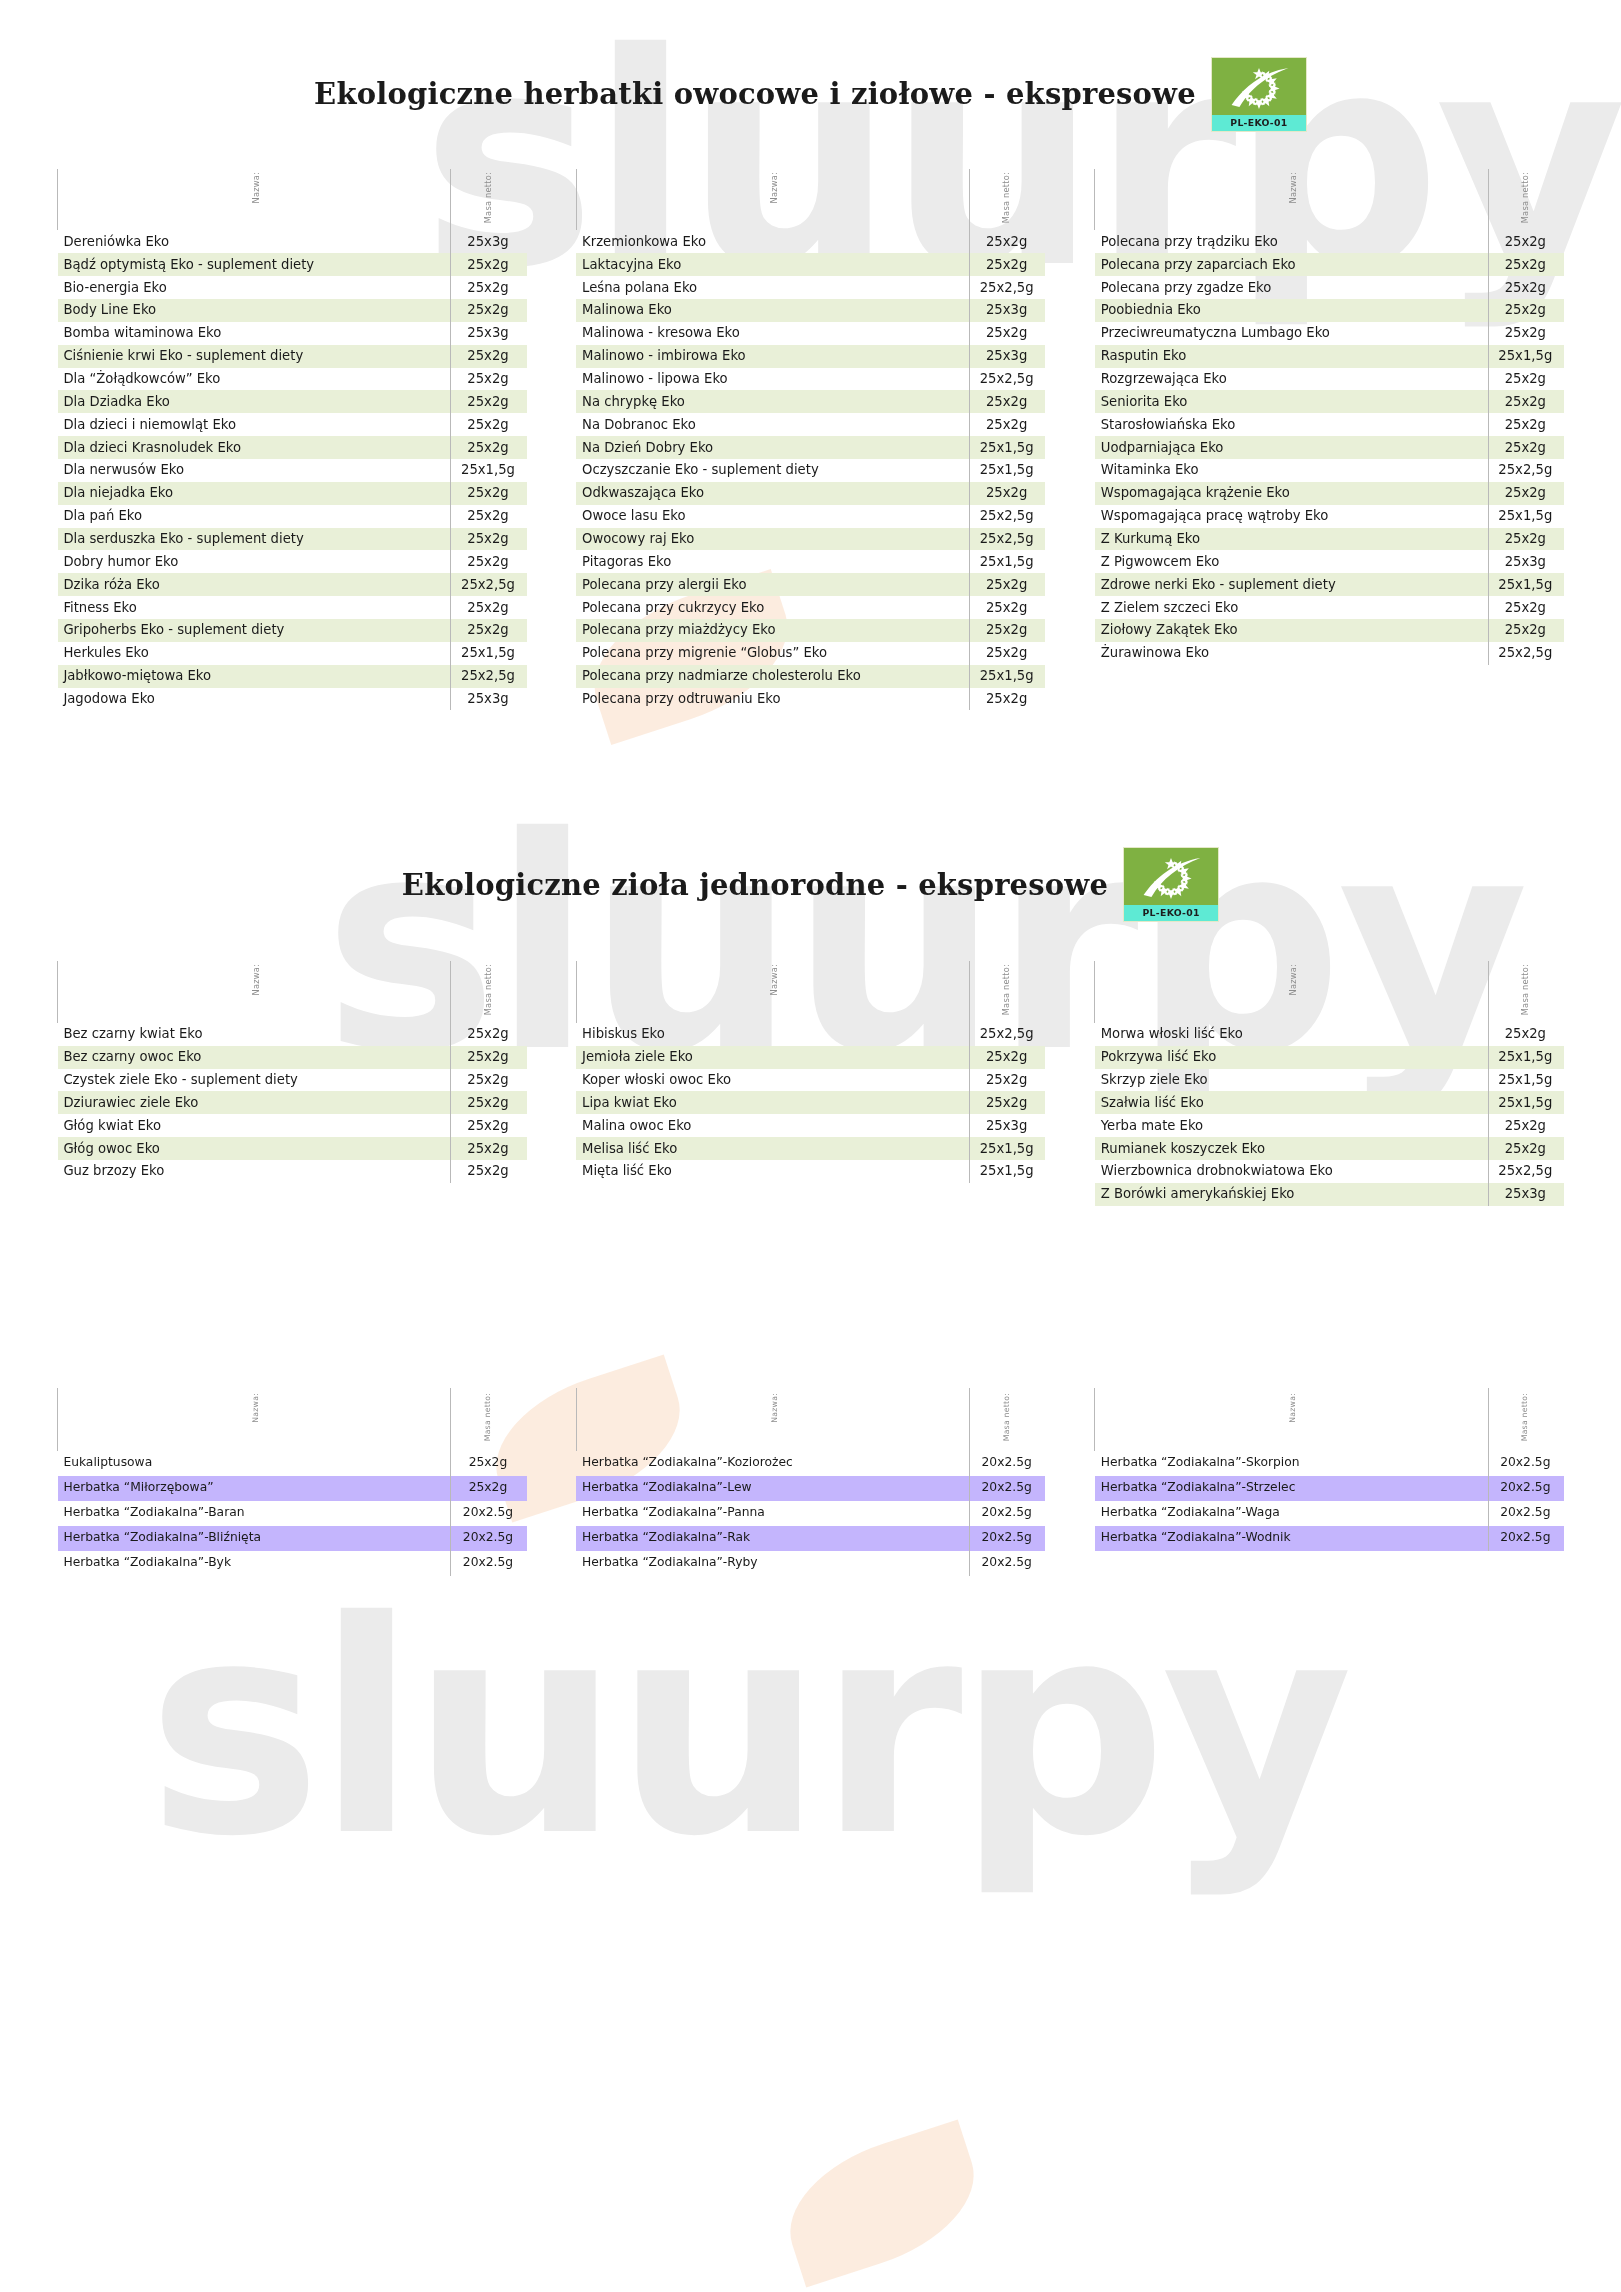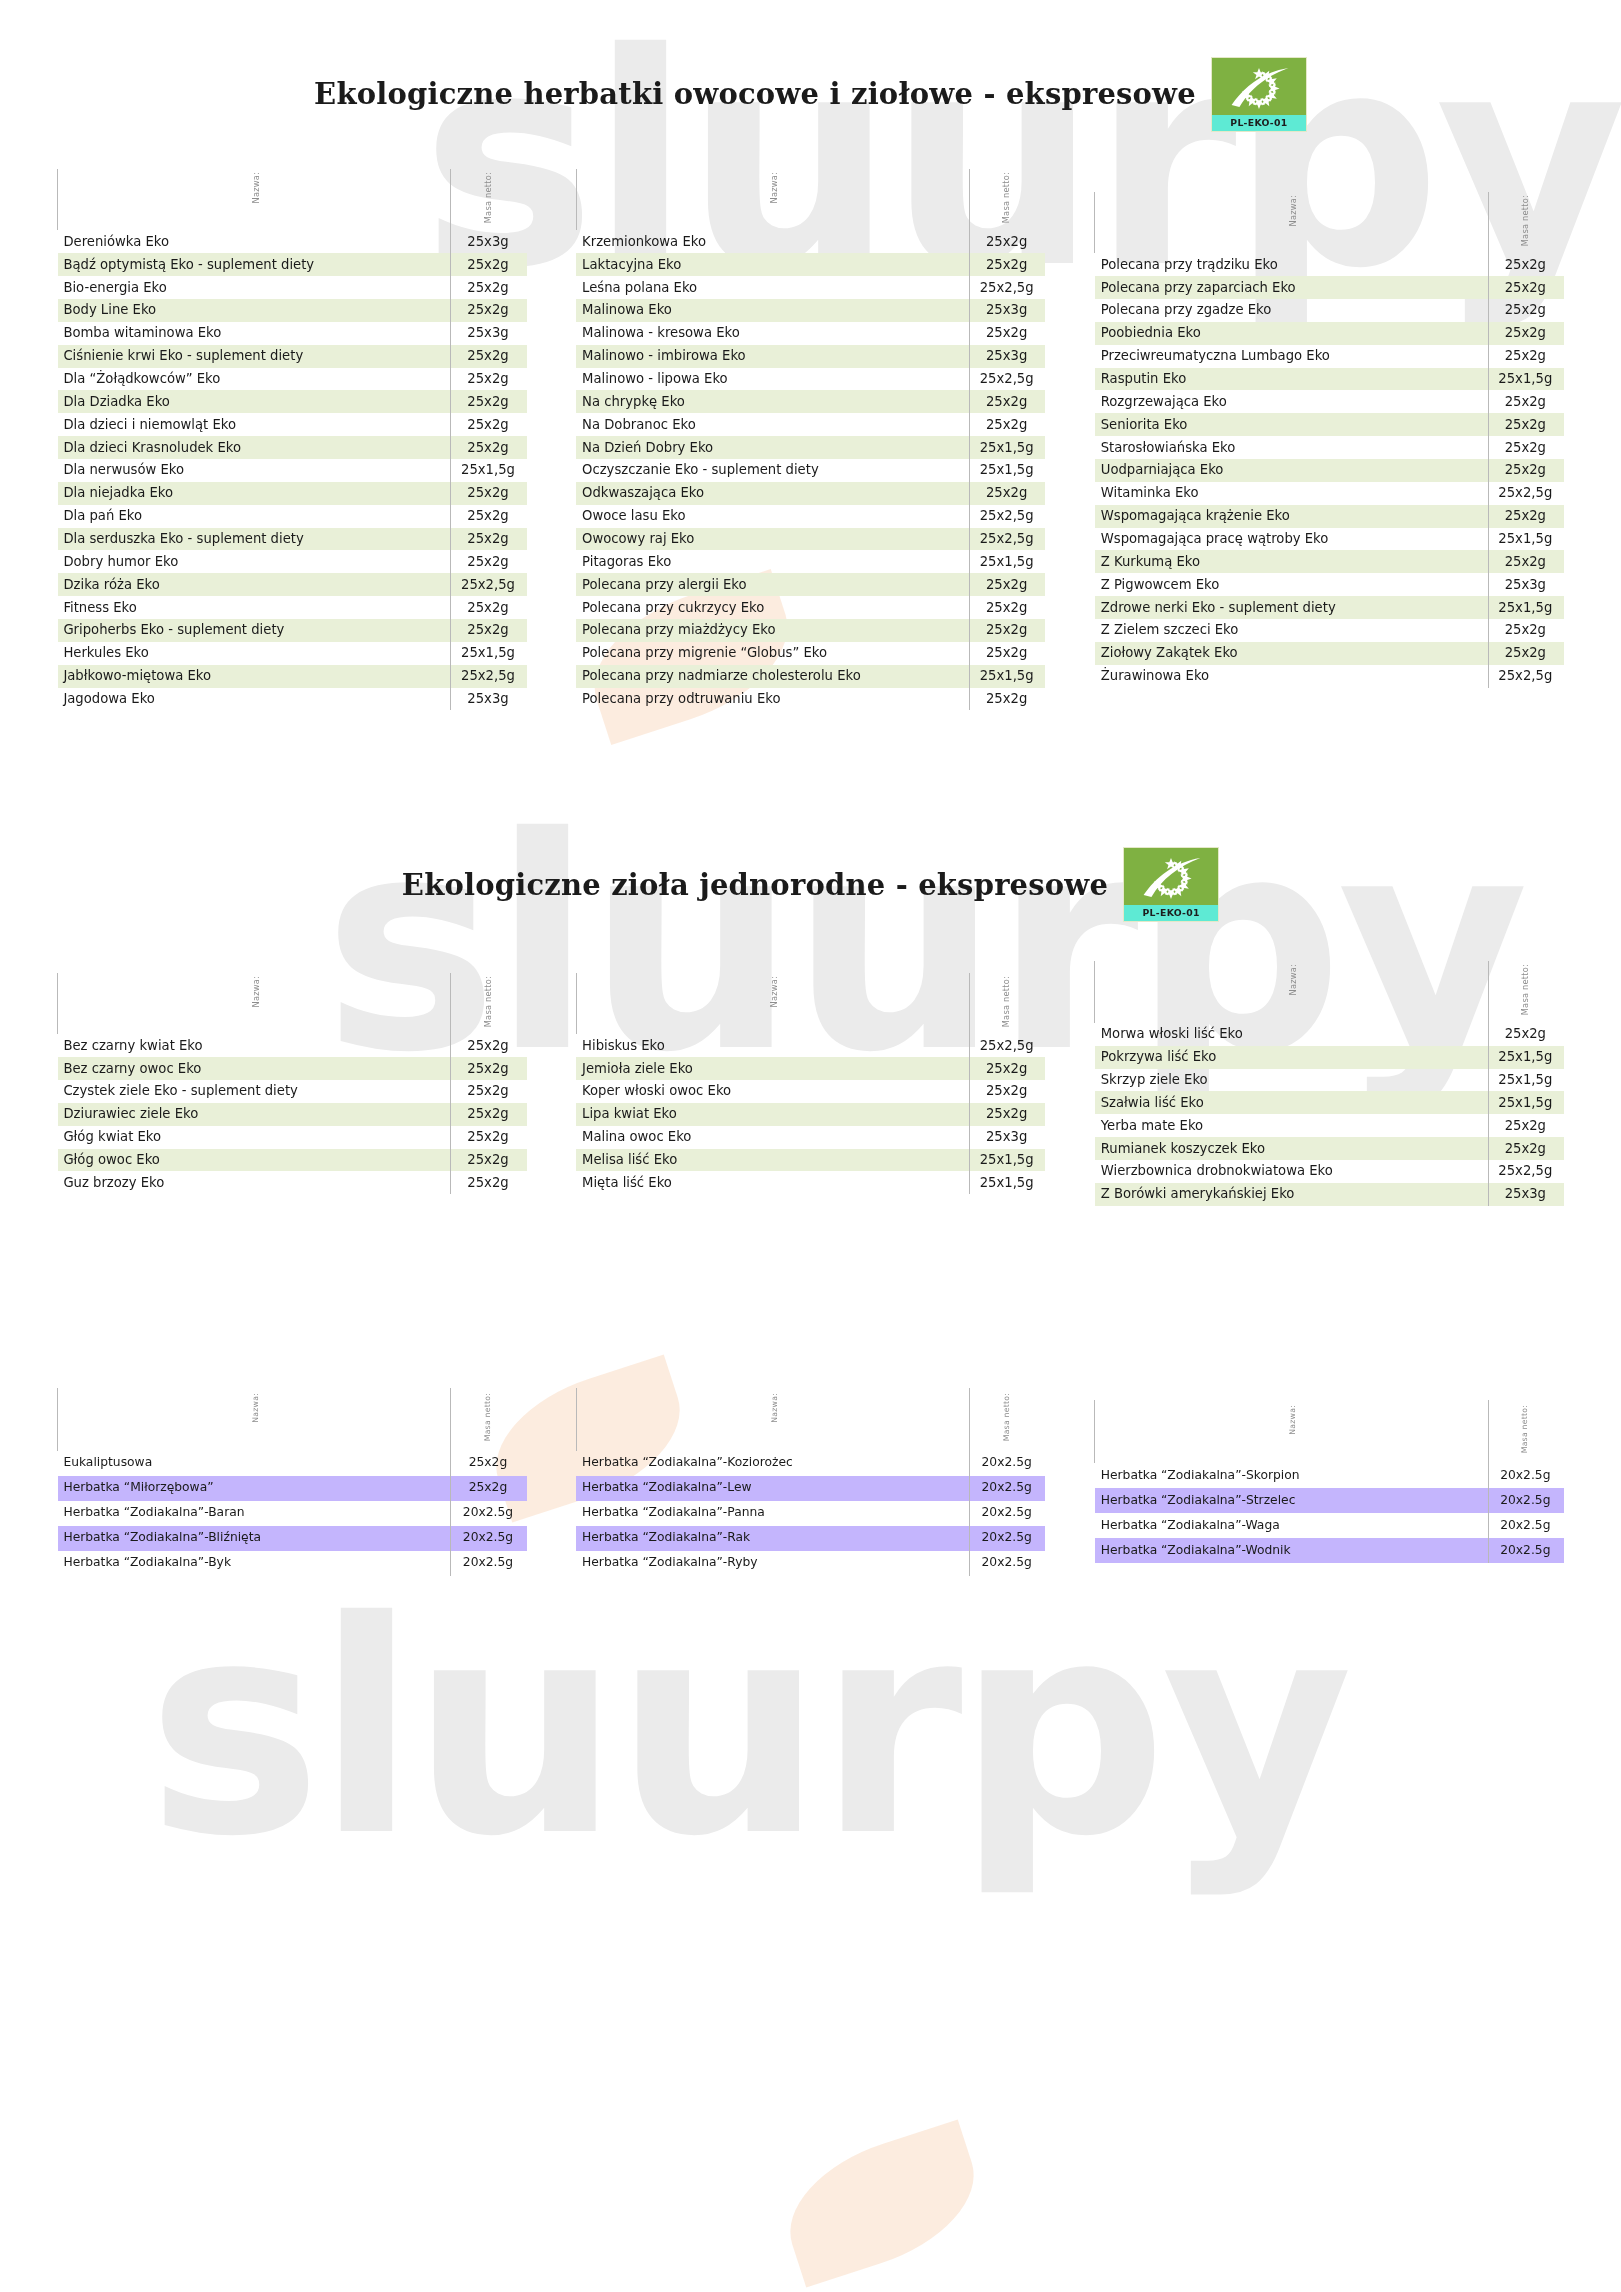--- a/index.html
+++ b/index.html
@@ -62,21 +62,21 @@
     position:relative;
   }
   .eco-code{
     font-size:9.3px;font-weight:bold;color:#1d1d1d;
     letter-spacing:0.3px;
     padding-top:2px;
     font-family:"DejaVu Sans", sans-serif;
   }
 
   
-  .cols{display:flex;gap:49px;align-items:center;}
+  .cols{display:flex;gap:49px;}
   .col{flex:1 1 0;min-width:0;}
   table{width:100%;border-collapse:collapse;table-layout:fixed;}
   th,td{
     font-size:13.2px;
     color:#1a1a1a;
     padding:4.5px 2px 4.5px 5.9px;
     vertical-align:middle;
     line-height:1.05;
     white-space:nowrap;
     overflow:hidden;

